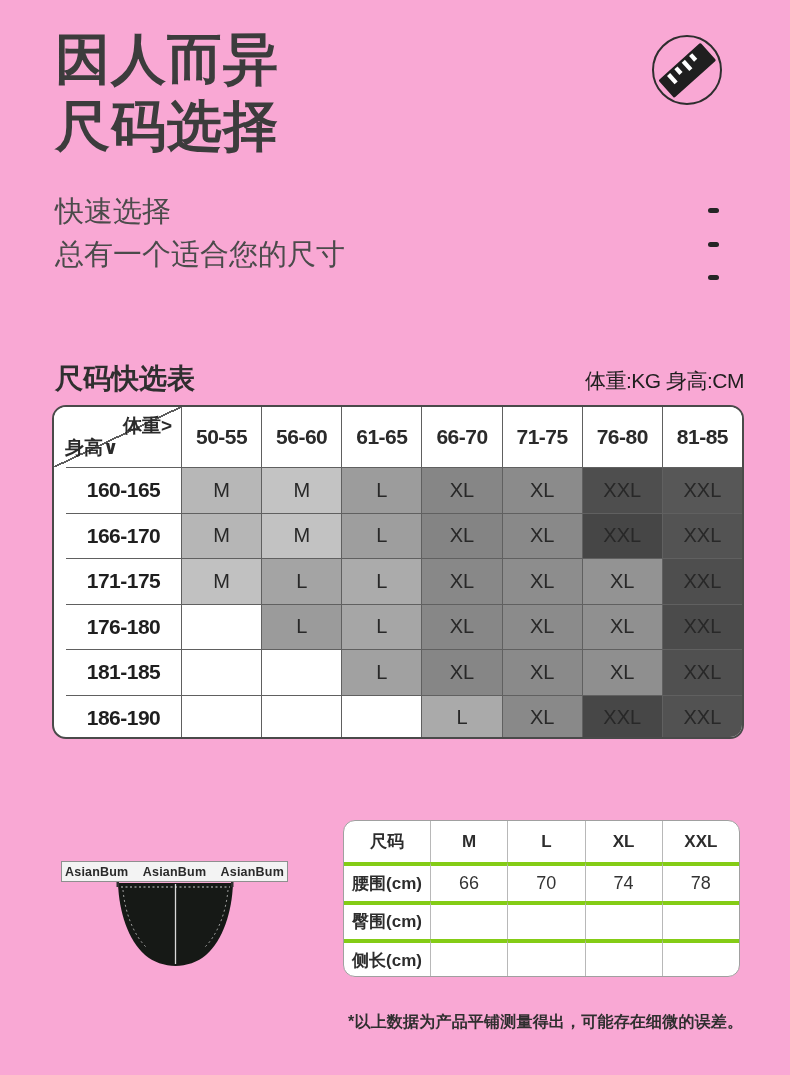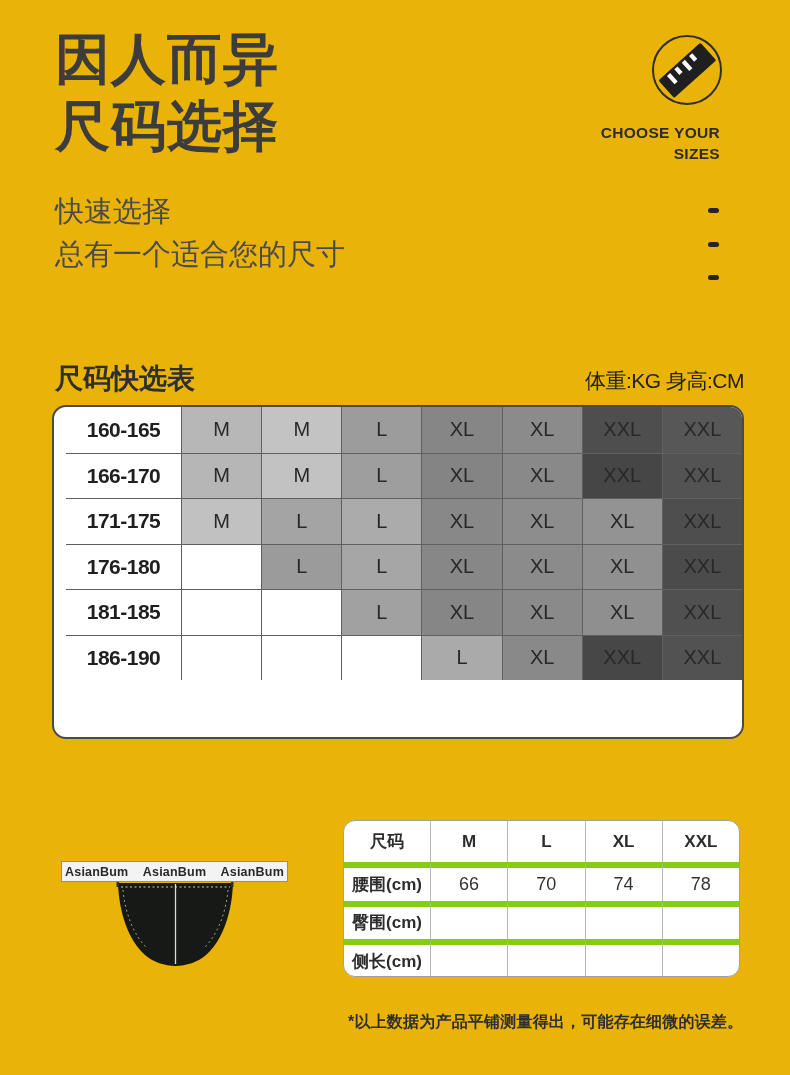--- a/index.html
+++ b/index.html
@@ -1,19 +1,19 @@
 <!DOCTYPE html>
 <html><head>
 <meta charset="utf-8">
 <style>
   * { margin:0; padding:0; box-sizing:border-box; }
   html,body { background:#fff; }
   body { font-family:"Liberation Sans","DejaVu Sans",sans-serif; }
   #page {
-    position:relative; width:790px; height:1075px; background:#eab308;
+    position:relative; width:790px; height:1075px; background:#f9a8d4;
     overflow:hidden; margin:0 auto;
   }
 
   
   .main-title {
     position:absolute; left:55px; top:26px;
     font-size:55px; line-height:67px; font-weight:700;
     color:#3c3c3c; letter-spacing:1px;
   }
   .badge-circle {
@@ -84,21 +84,21 @@
     position:absolute; left:343px; top:820px; width:397px; height:157px;
     border:1.5px solid #a0a0a0; border-radius:12px; overflow:hidden; background:#fff;
   }
   .mt-row { display:grid; grid-template-columns:86px repeat(4,1fr); height:38.6px; }
   .mt-row.mt-header { height:41px; }
   .mt-cell {
     display:flex; align-items:center; justify-content:center;
     border-left:1px solid #b8b8b8; font-size:18px; font-weight:500; color:#333;
   }
   .mt-cell:first-child { border-left:none; }
-  .mt-row + .mt-row .mt-cell { border-top:6px solid #84cc16; }
+  .mt-row + .mt-row .mt-cell { border-top:4px solid #84cc16; }
   .mt-head, .mt-label { font-size:17px; font-weight:700; color:#2d2d2d;text-align:center; }
 
   .footnote {
     position:absolute; left:348px; top:1012px;
     font-size:16px; font-weight:600; color:#2f2f2f; letter-spacing:0.2px;
   }
 </style>
 </head>
 <body>
 
@@ -113,40 +113,49 @@
     <svg width="66" height="66" viewBox="0 0 70 70">
       <g transform="rotate(-42 35 35)">
         <rect x="5" y="23" width="60" height="25" rx="1.5" fill="#1f1f1f"></rect>
         <rect x="15" y="25.5" width="4.5" height="12" fill="#ffffff"></rect>
         <rect x="25.5" y="25.5" width="4.5" height="8" fill="#ffffff"></rect>
         <rect x="36" y="25.5" width="4.5" height="12" fill="#ffffff"></rect>
         <rect x="46.5" y="25.5" width="4.5" height="8" fill="#ffffff"></rect>
       </g>
     </svg>
   </div>
-  <div class="badge-text">
-    <div>CHOOSE YOUR</div>
-    <div>SIZES</div>
-  </div>
 
   <div class="subtitle">
     <div>快速选择</div>
     <div>总有一个适合您的尺寸</div>
   </div>
 
   <div class="decor-dash" style="top:208px"></div>
   <div class="decor-dash" style="top:242px"></div>
   <div class="decor-dash" style="top:275px"></div>
 
   <div class="section-head">
     <span class="section-title">尺码快选表</span>
     <span class="units-note">体重:KG 身高:CM</span>
   </div>
 
   <div class="size-chart">
+      <div class="sc-row sc-header">
+        <div class="sc-cell sc-corner">
+          <span class="corner-weight">体重&gt;</span>
+          <span class="corner-height">身高∨</span>
+        </div>
+        <div class="sc-cell sc-colhead">50-55</div>
+        <div class="sc-cell sc-colhead">56-60</div>
+        <div class="sc-cell sc-colhead">61-65</div>
+        <div class="sc-cell sc-colhead">66-70</div>
+        <div class="sc-cell sc-colhead">71-75</div>
+        <div class="sc-cell sc-colhead">76-80</div>
+        <div class="sc-cell sc-colhead">81-85</div>
+      </div>
       <div class="sc-row">
         <div class="sc-cell sc-rowhead">160-165</div>
         <div class="sc-cell" style="background: rgb(183, 183, 183);">M</div>
         <div class="sc-cell" style="background: rgb(195, 195, 195);">M</div>
         <div class="sc-cell" style="background: rgb(156, 156, 156);">L</div>
         <div class="sc-cell" style="background: rgb(134, 134, 134);">XL</div>
         <div class="sc-cell" style="background: rgb(139, 139, 139);">XL</div>
         <div class="sc-cell" style="background: rgb(78, 78, 78);">XXL</div>
         <div class="sc-cell" style="background: rgb(87, 87, 87);">XXL</div>
       </div>

